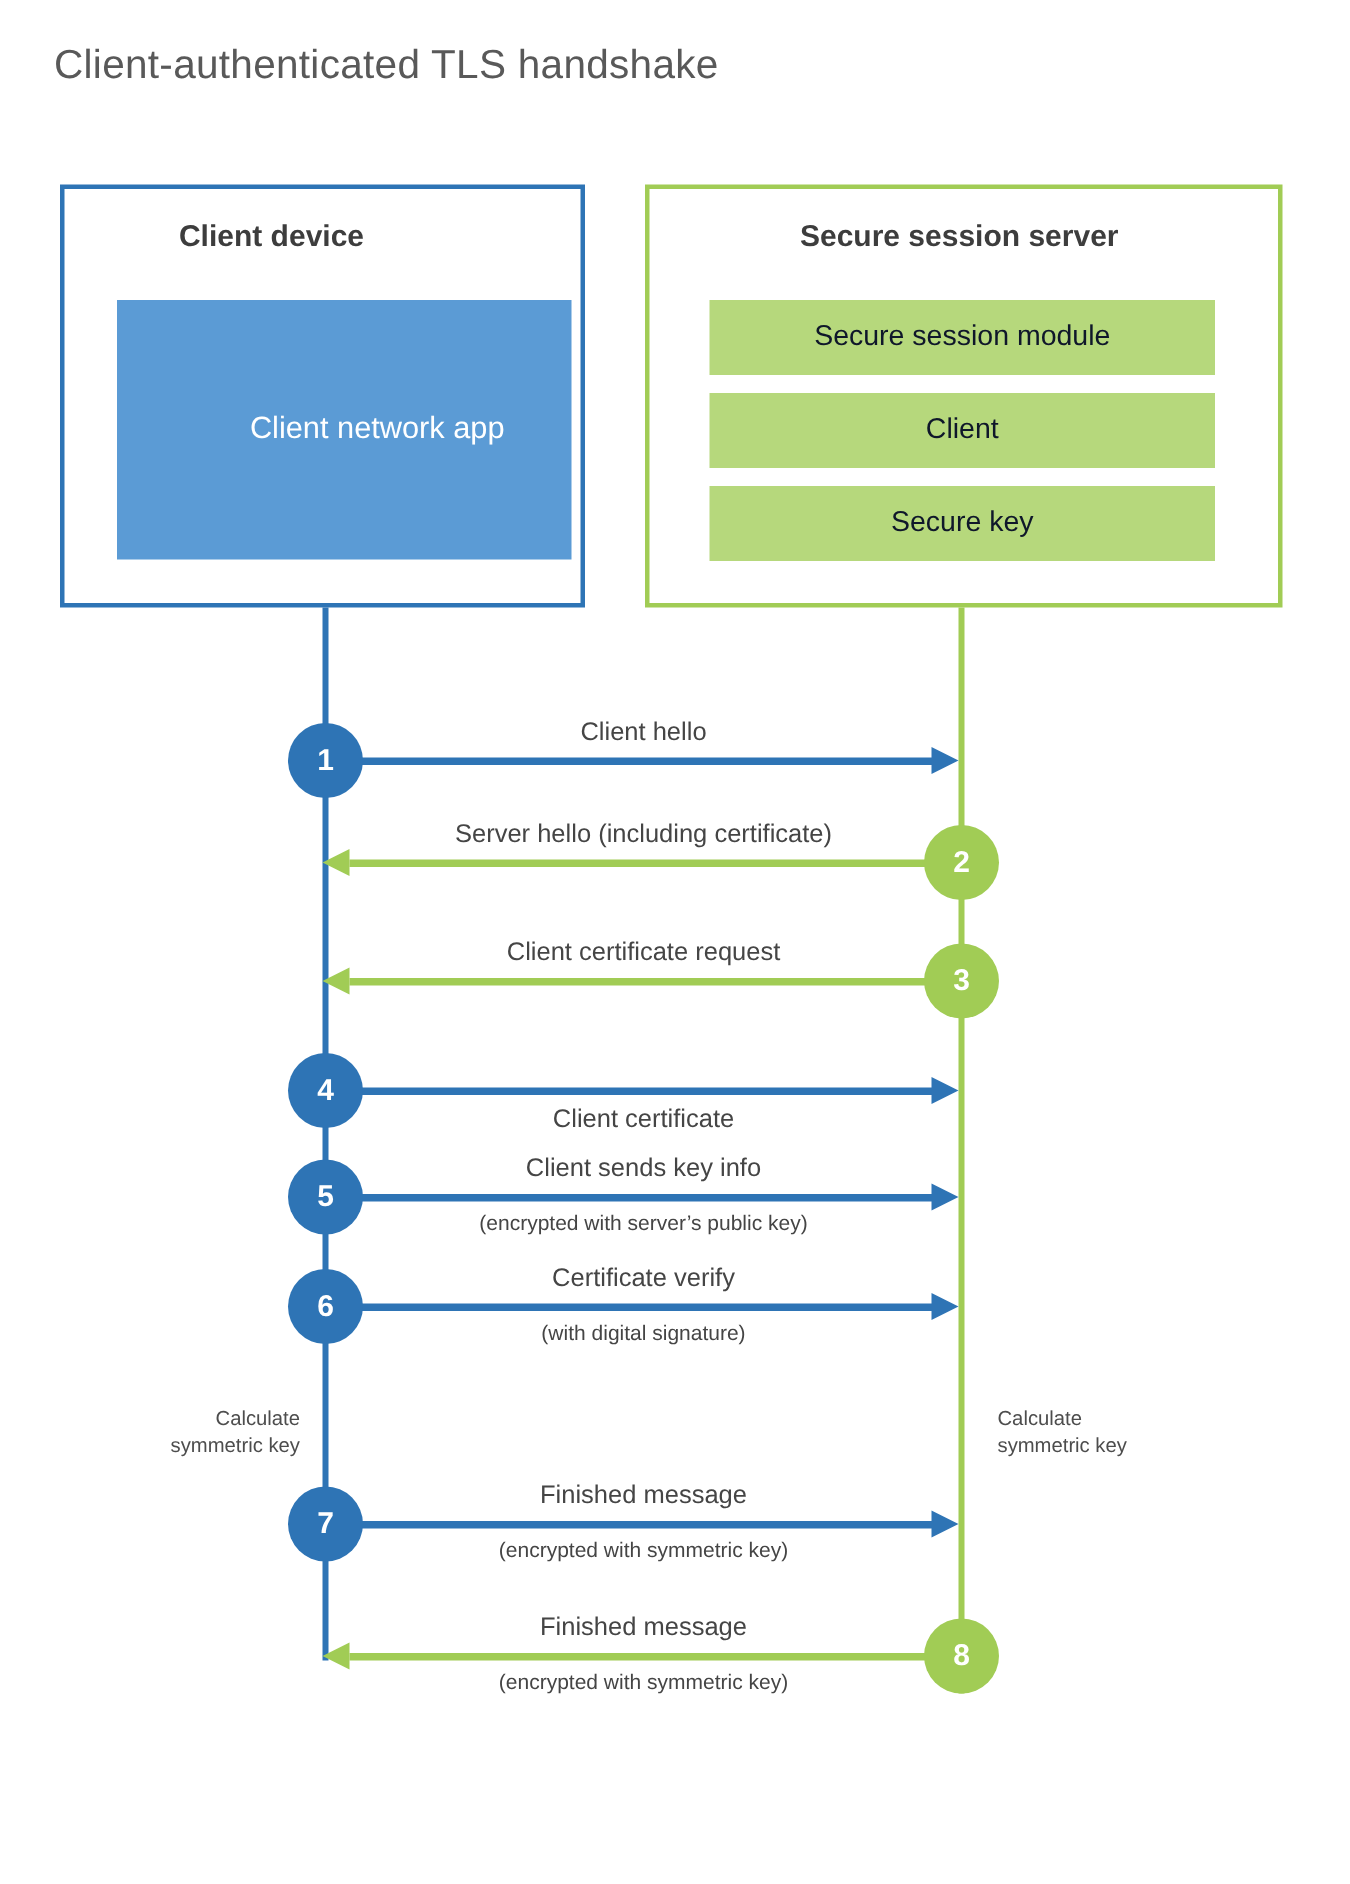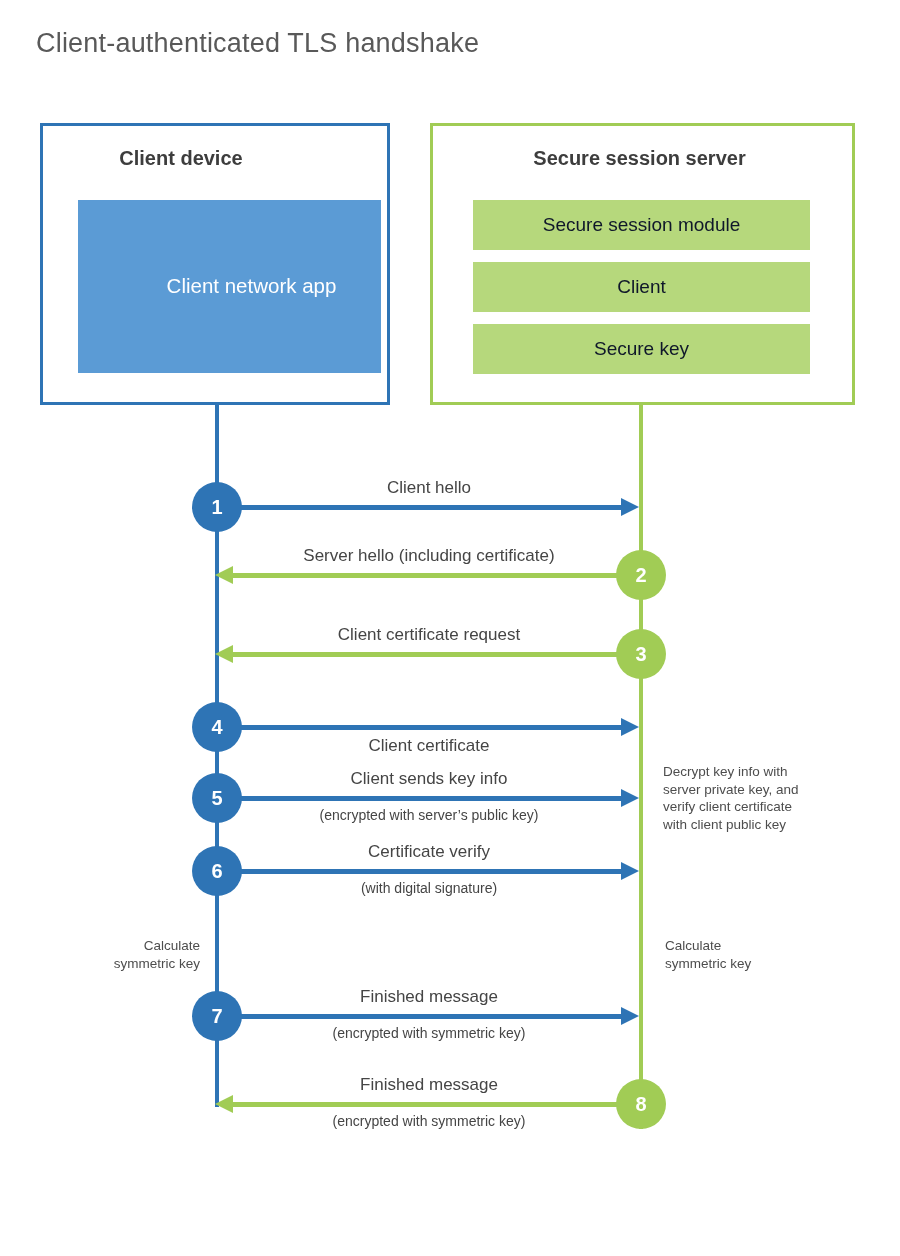--- a/index.html
+++ b/index.html
@@ -110,26 +110,20 @@
       <div class="abs step-circle blue" style="left: 192px; top: 991px;">7</div>
       <div class="abs step-label" style="top: 987px;">Finished message</div>
       <div class="abs step-sublabel" style="top: 1025px;">(encrypted with symmetric key)</div>
       <div class="abs arrow-line green" style="left: 233px; top: 1102px; width: 408px;"></div>
       <div class="abs arrow-head left" style="left: 215px; top: 1095px;"></div>
       <div class="abs step-circle green" style="left: 616px; top: 1079px;">8</div>
       <div class="abs step-label" style="top: 1075px;">Finished message</div>
       <div class="abs step-sublabel" style="top: 1113px;">(encrypted with symmetric key)</div>
     </div>
 
-  <div class="abs side-note" id="note-decrypt">
-    <div>Decrypt key info with</div>
-    <div>server private key, and</div>
-    <div>verify client certificate</div>
-    <div>with client public key</div>
-  </div>
   <div class="abs side-note" id="note-calc-left">
     <div>Calculate</div>
     <div>symmetric key</div>
   </div>
   <div class="abs side-note" id="note-calc-right">
     <div>Calculate</div>
     <div>symmetric key</div>
   </div>
 
 </div>

